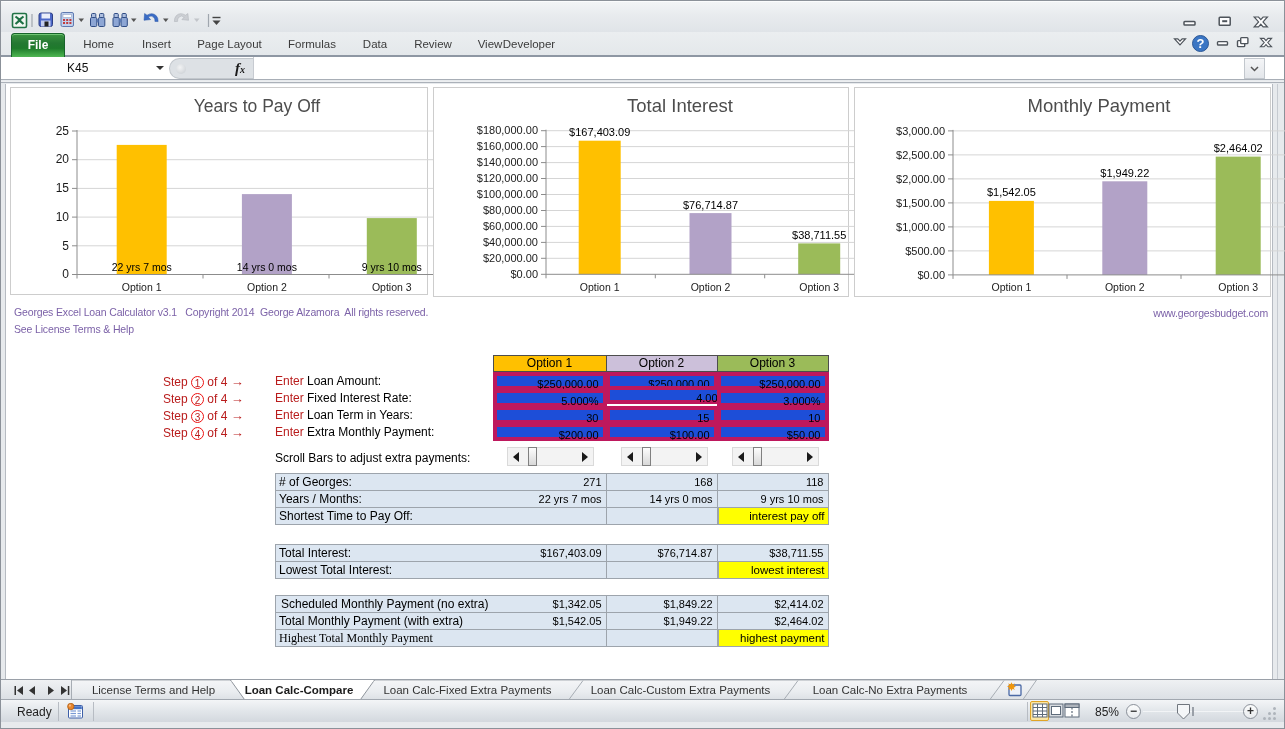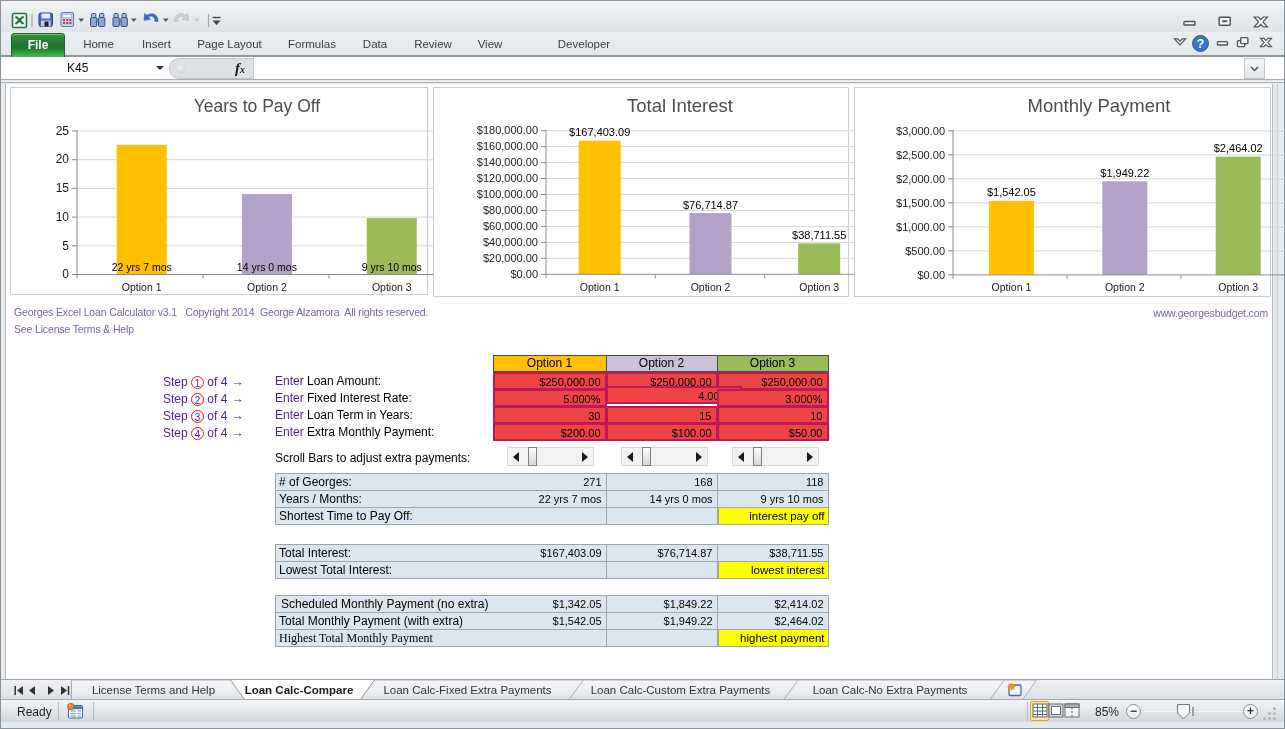--- a/index.html
+++ b/index.html
@@ -30,25 +30,25 @@
 
 #sheet { position:absolute; left:6px; top:84px; width:1266px; height:595px; background:#fff; }
 #lframe1 { position:absolute; left:5px; top:84px; width:1px; height:595px; background:#B6BBC2; }
 #rframe1 { position:absolute; left:1272px; top:84px; width:1px; height:595px; background:#B6BBC2; }
 #rframe2 { position:absolute; left:1277px; top:84px; width:1px; height:595px; background:#C6CBD1; }
 .chartbox { position:absolute; background:#fff; border:1px solid #CDCDCD;padding-left:36px; }
 .ptext { position:absolute; font-size:10.5px; letter-spacing:-0.15px; color:#7C62A8; }
 
 .cell { position:absolute; font-size:12px; color:#000; line-height:17px; white-space:nowrap; }
 .rt { text-align:right; padding-right:4px; font-size:11px; }
-.inputcell { background:#ef4444; border:2px solid #be185d; }
+.inputcell { background:#1d4ed8; border:4px solid #be185d; }
 .bluecellL { background:#DCE6F1; }
 .bluecellV { background:#DCE6F1; border:1px solid #9DA4AC; border-left:none; }
 .yellowcell { background:#FFFF00; }
-.redtext { color:#4c1d95; }
+.redtext { color:#b91c1c; }
 .circnum { display:inline-block; width:13px; height:13px; border:1px solid #EE1111; border-radius:50%; text-align:center; line-height:13px; font-size:10px; vertical-align:-1px; }
 
 .sbar { position:absolute; width:87px; height:19px; background:#F3F3F3; border:1px solid #DADADA; }
 .sbarL { position:absolute; left:5px; top:4px; width:0; height:0; border-top:5px solid transparent; border-bottom:5px solid transparent; border-right:6px solid #1A1A1A; }
 .sbarR { position:absolute; right:5px; top:4px; width:0; height:0; border-top:5px solid transparent; border-bottom:5px solid transparent; border-left:6px solid #1A1A1A; }
 .sbarT { position:absolute; left:20px; top:-1px; width:9px; height:19px; background:linear-gradient(180deg,#FDFDFD,#D8D8D8); border:1px solid #808080; }
 
 #tabbar { position:absolute; left:1px; right:1px; top:679px; height:20px; background:linear-gradient(180deg,#EFF1F3,#DCE0E5); border-top:1px solid #9AA0A8; }
 .stabt { position:absolute; top:4px; height:15px; line-height:13px; font-size:11.5px; color:#333; text-align:center; white-space:nowrap; }
 
@@ -129,21 +129,21 @@
 </div>
 <div id="tabrow">
   <div id="filetab">File</div>
   <div class="rtab" style="left:75px;width:45px;">Home</div>
   <div class="rtab" style="left:133px;width:45px;">Insert</div>
   <div class="rtab" style="left:191px;width:75px;">Page Layout</div>
   <div class="rtab" style="left:280px;width:62px;">Formulas</div>
   <div class="rtab" style="left:354px;width:40px;">Data</div>
   <div class="rtab" style="left:407px;width:50px;">Review</div>
   <div class="rtab" style="left:469px;width:40px;">View</div>
-  <div class="rtab" style="left:548px;width:70px;">Developer</div>
+  <div class="rtab" style="left:493px;width:70px;">Developer</div>
   <svg style="position:absolute;left:1166px;top:3px;" width="110" height="20" viewBox="0 0 110 20">
     <g stroke="#4E545B" fill="#FDFDFE" stroke-width="1.4">
       <path d="M7.5 3.8 l3.3 0 l2.2 2.4 l2.2 -2.4 l3.3 0 l-5.5 6 z" stroke-width="1.2"></path>
       <circle cx="33.5" cy="8.5" r="8" fill="#3B76C4" stroke="#2C5896" stroke-width="1"></circle>
       <text x="33.5" y="13.3" font-size="13" font-weight="bold" fill="#fff" text-anchor="middle" stroke="none" font-family="Liberation Serif">?</text>
       <rect x="50.5" y="6.6" width="10" height="3.4" rx="0.8"></rect>
       <rect x="70.5" y="5.6" width="7.2" height="6" rx="0.8"></rect>
       <rect x="73.7" y="2.6" width="7.2" height="6" rx="0.8"></rect>
       <path d="M93.4 3.4 l3.6 0 l2 2.2 l2 -2.2 l3.6 0 l-3.8 4.2 l3.8 4.2 l-3.6 0 l-2 -2.2 l-2 2.2 l-3.6 0 l3.8 -4.2 z" stroke-width="1.1"></path>
     </g>

